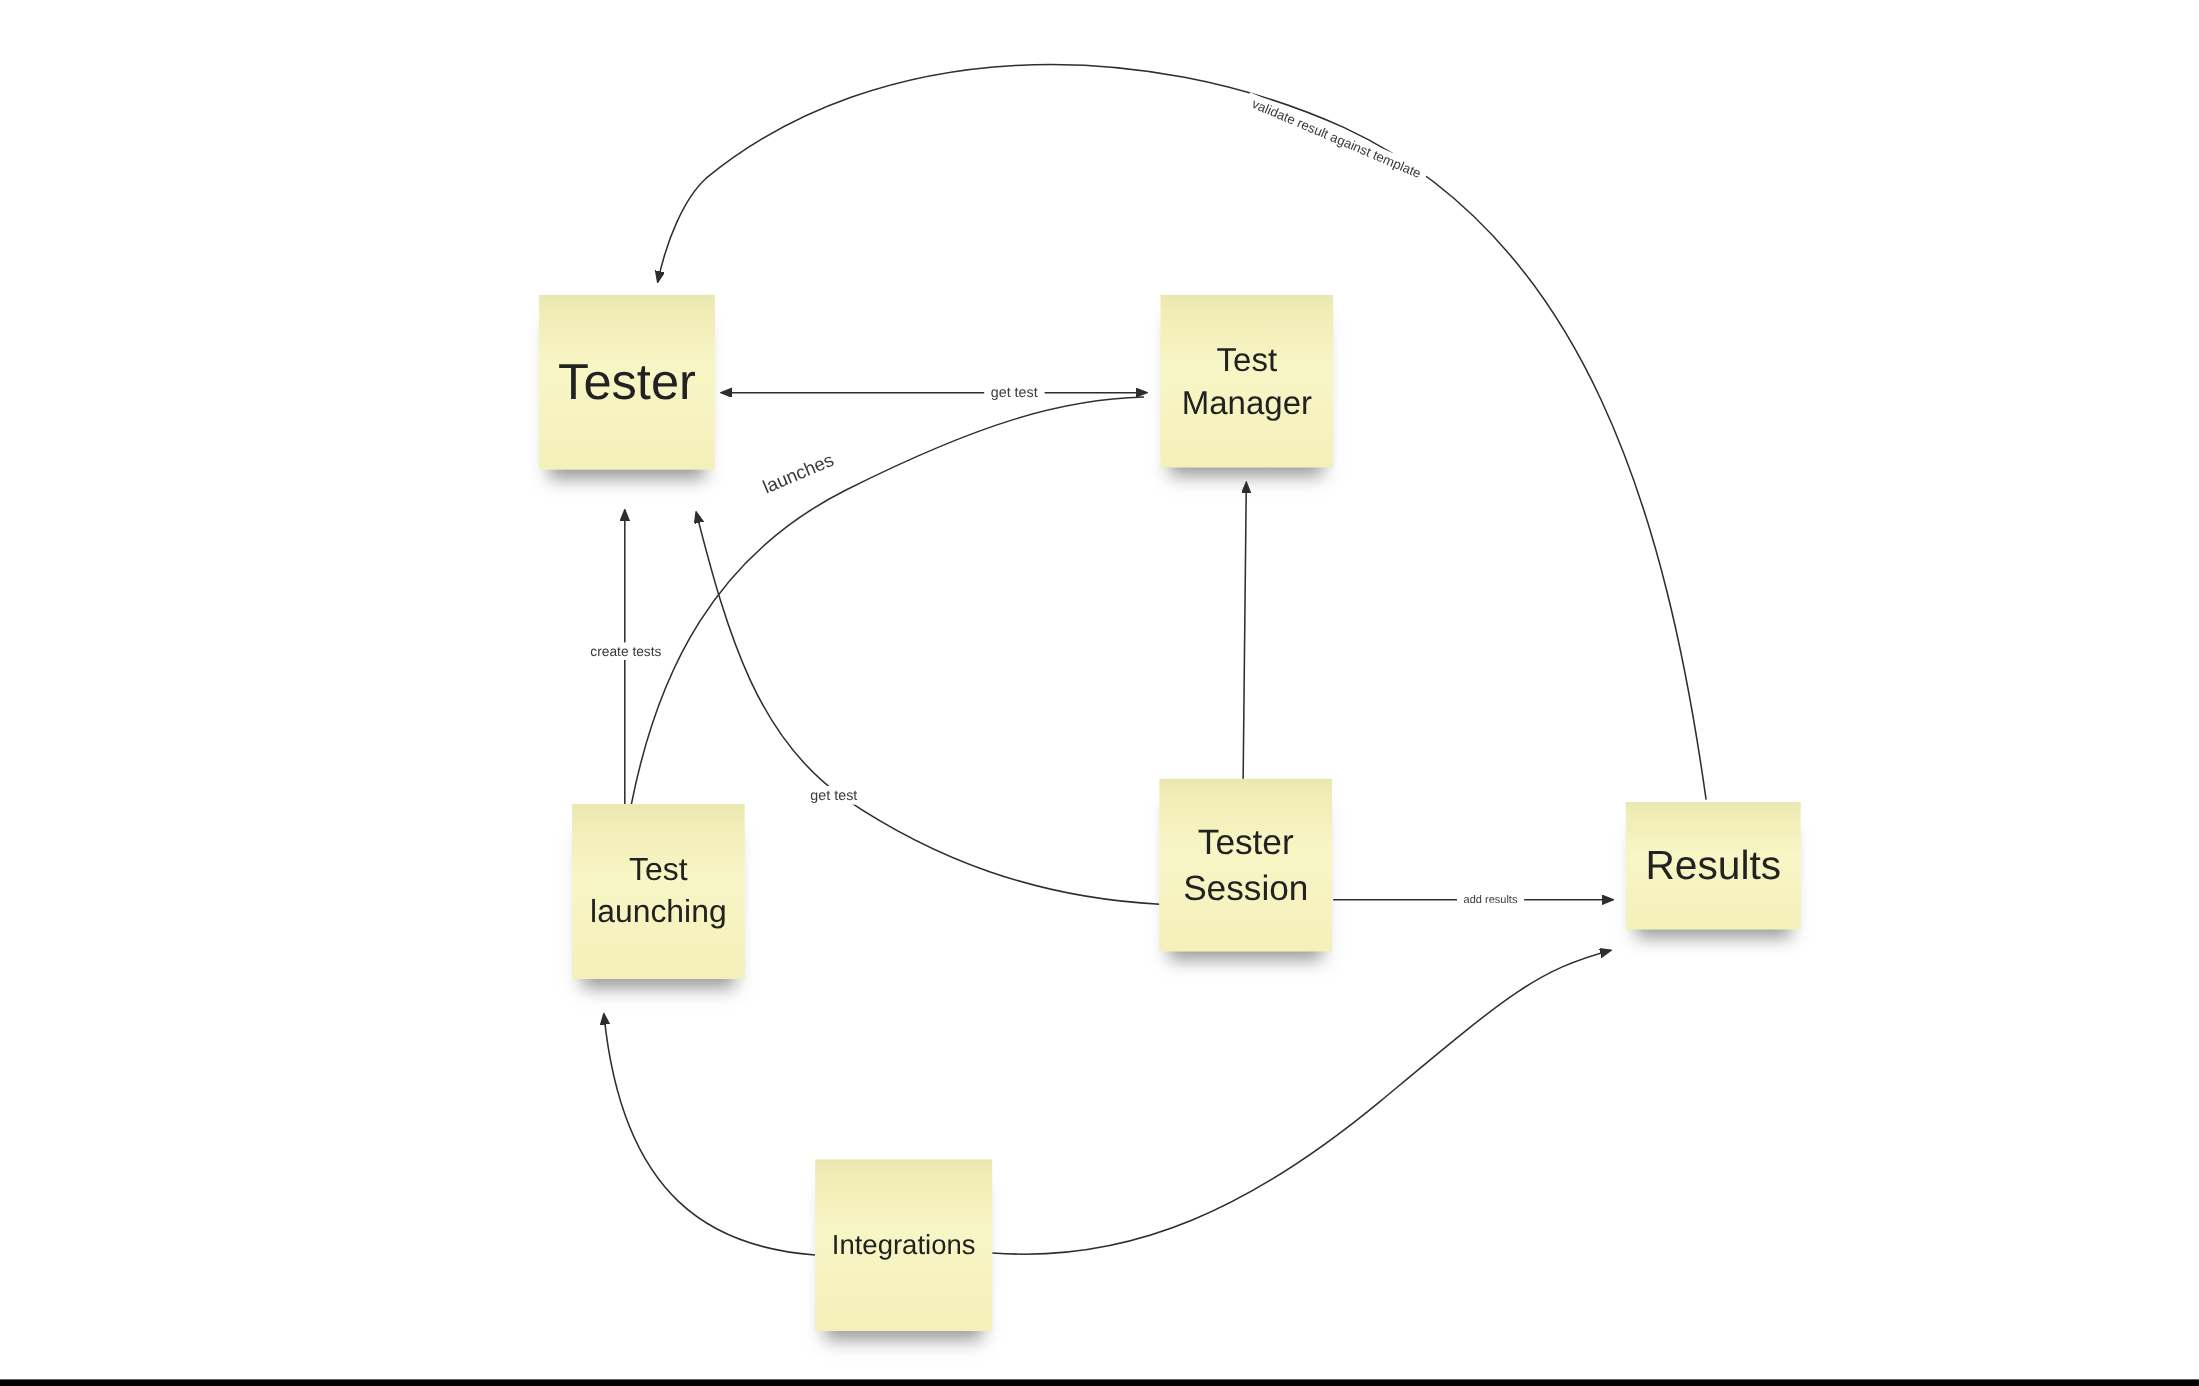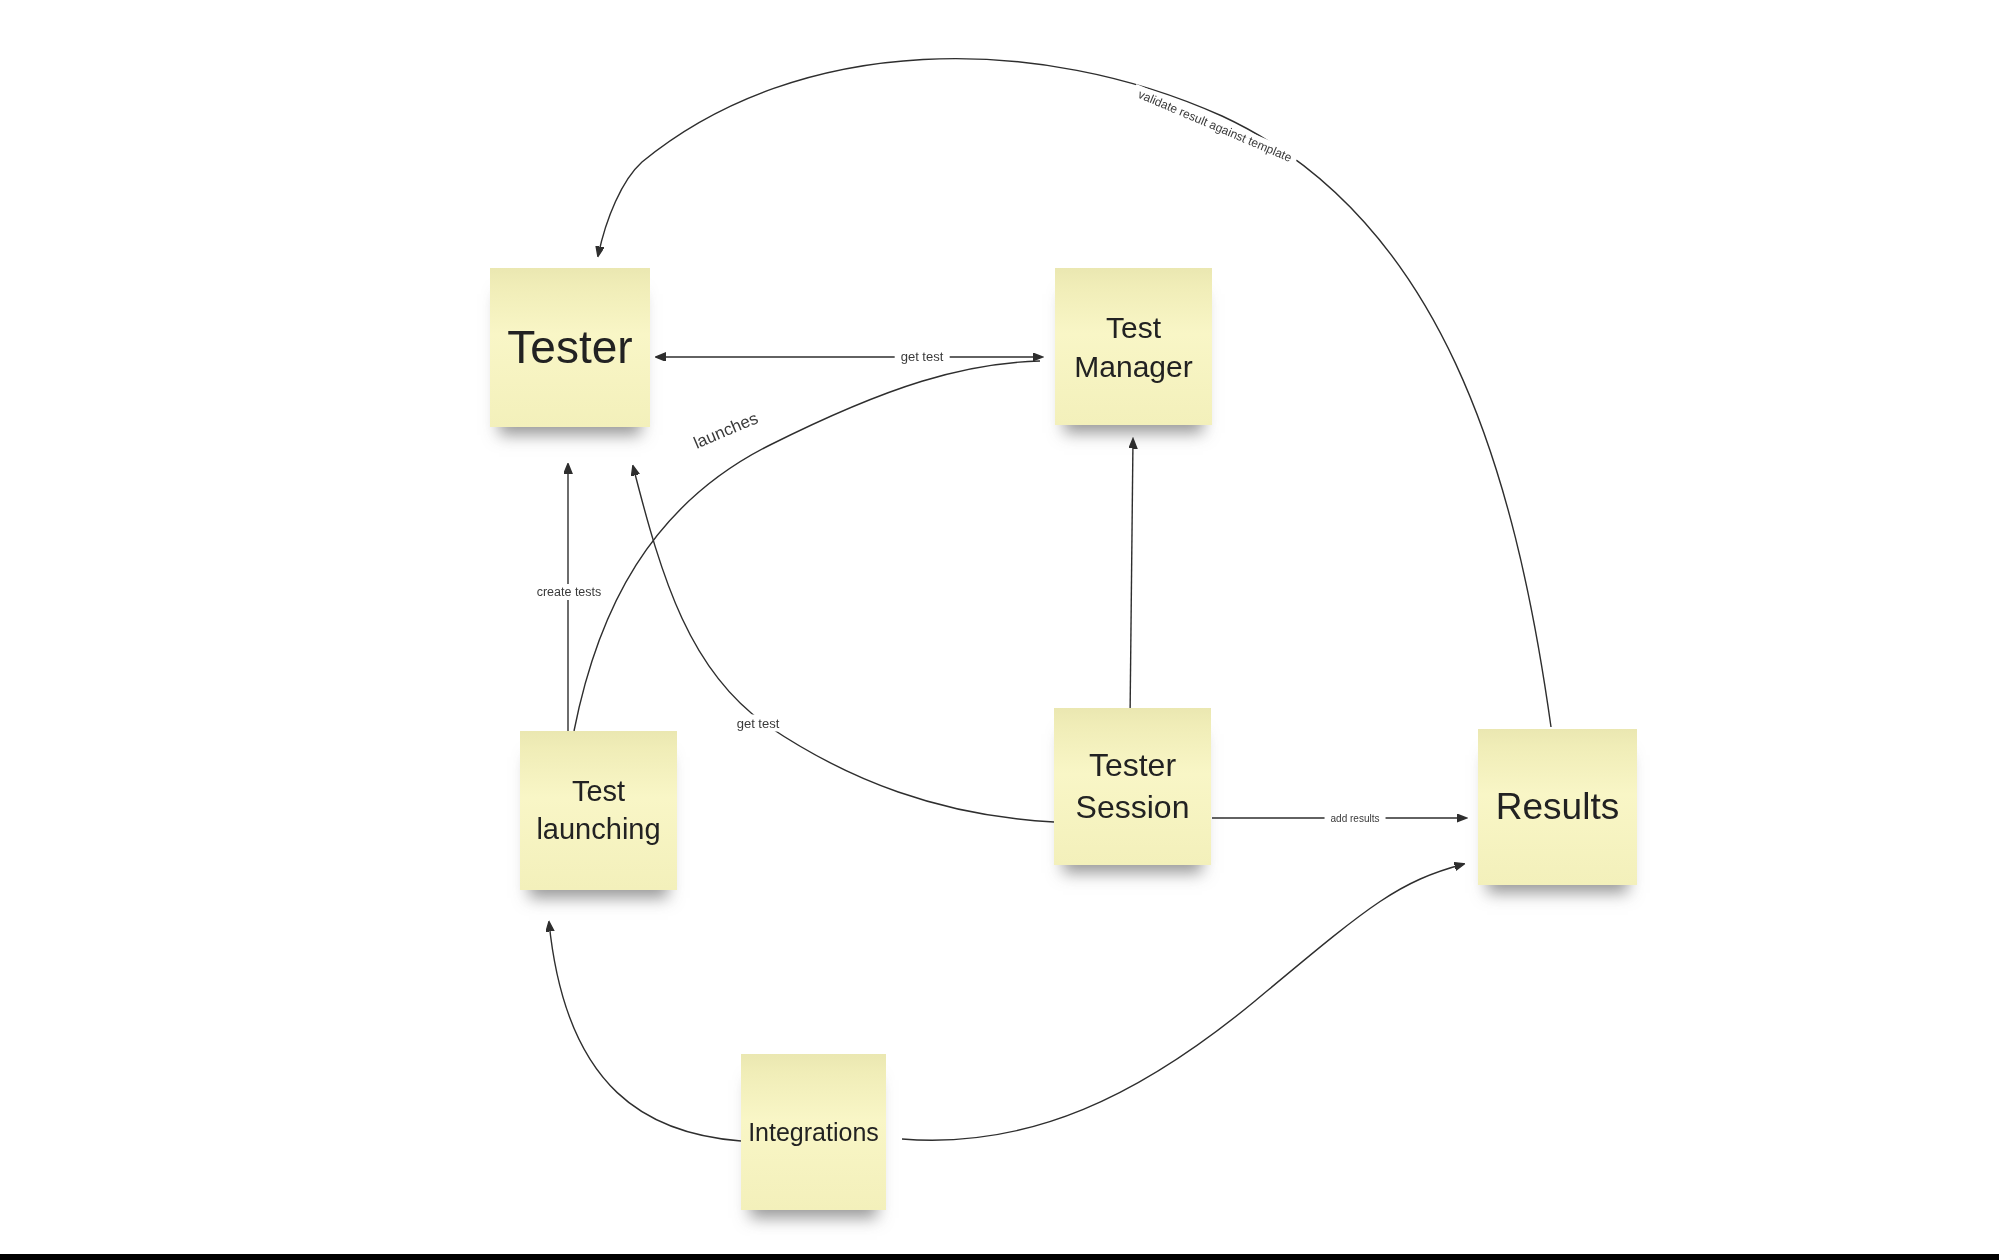--- a/index.html
+++ b/index.html
@@ -25,22 +25,22 @@
                       rgba(255,255,255,0.10) 42%, rgba(90,85,20,0.03) 100%),
       var(--note-fill,#f8f5c0);
     box-shadow:0 17px 15px -9px rgba(70,70,70,0.55);
     line-height:1.3;
     user-select:none;
   }
   .note-tests        {left:490px; top:268px; width:160px;height:159px;font-size:46px;}
   .note-test-manager {left:1055px;top:268px; width:157px;height:157px;font-size:30px;}
   .note-test-launching{left:490px;top:731px; width:157px;height:159px;font-size:29px;margin-left:30px;}
   .note-tester-session{left:1054px;top:708px;width:157px;height:157px;font-size:32px;}
-  .note-results      {left:1478px;top:729px; width:159px;height:156px;font-size:37px;}
-  .note-integrations {left:741px; top:1054px;width:145px;height:156px;font-size:25px;}
+  .note-results      {left:1478px;top:729px; width:159px;height:116px;font-size:37px;}
+  .note-integrations {left:741px; top:1054px;width:161px;height:156px;font-size:25px;}
   .note .lbl{padding:0 6px;}
   
   .edge-label{
     position:absolute;
     color:#3a3a3a;
     background:var(--background,#ffffff);
     padding:1px 6px;
     white-space:nowrap;
     transform:translate(-50%,-50%);
   }

